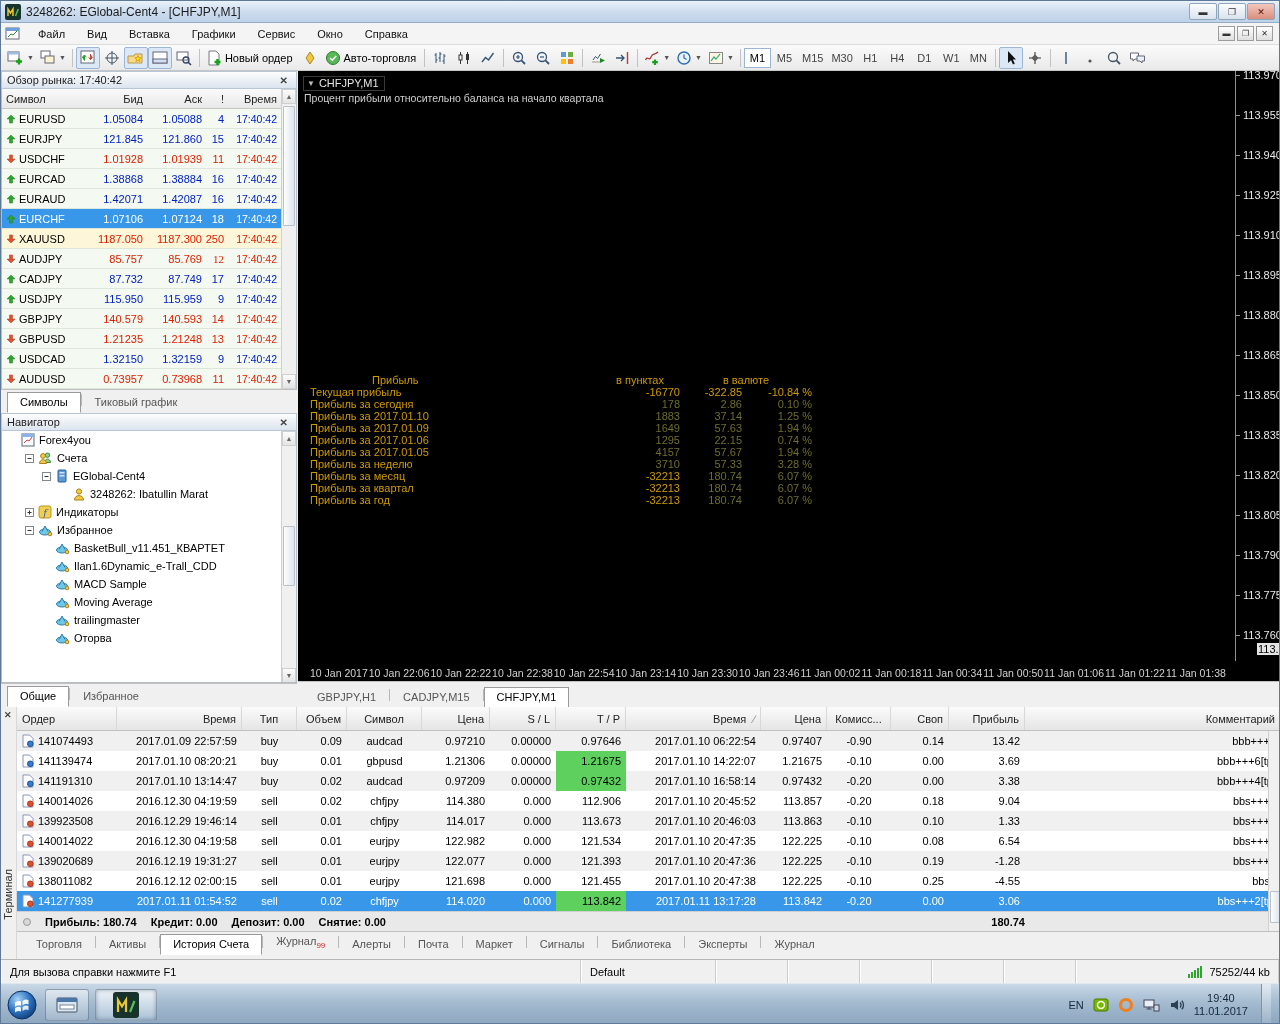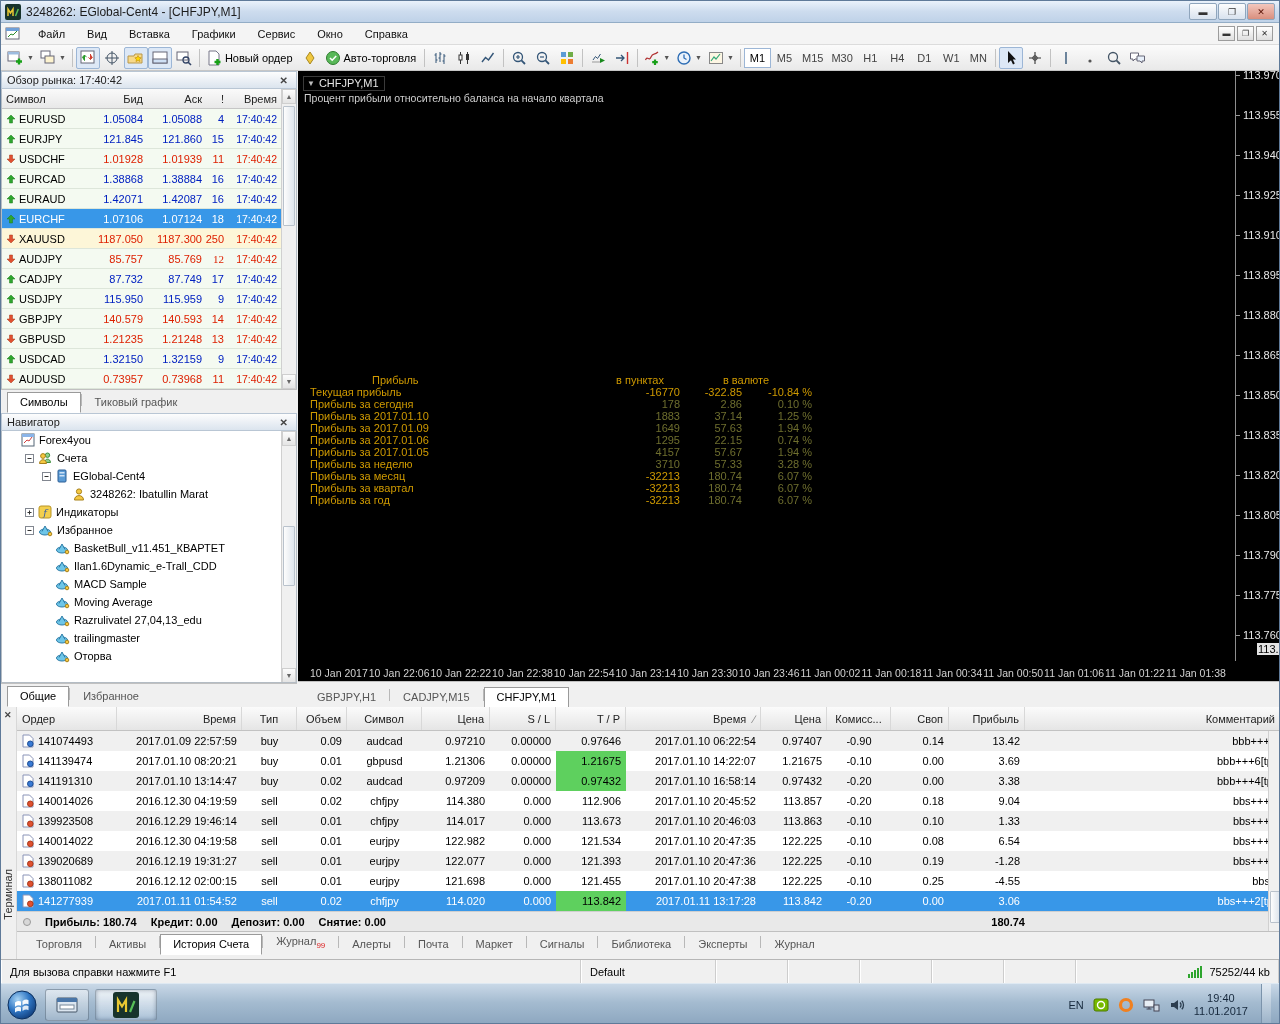--- a/index.html
+++ b/index.html
@@ -871,31 +871,20 @@
         </div>
         <div class="titem" style="padding-left: 40px;">
           <span style="width: 9px; display: inline-block;"></span>
           <span class="ico">
             <svg width="15" height="14">
               <ellipse cx="7" cy="9" rx="5.5" ry="3" fill="#6ec6e8" stroke="#2e7da8"></ellipse>
               <path d="M4 8.5L7 3l3 5.5" fill="#6ec6e8" stroke="#2e7da8"></path>
               <circle cx="12" cy="11" r="1.8" fill="#f5c842" stroke="#a8811a"></circle>
             </svg>
           </span>
-          <span>Razrulivatel 27,04,13_edu</span>
-        </div>
-        <div class="titem" style="padding-left: 40px;">
-          <span style="width: 9px; display: inline-block;"></span>
-          <span class="ico">
-            <svg width="15" height="14">
-              <ellipse cx="7" cy="9" rx="5.5" ry="3" fill="#6ec6e8" stroke="#2e7da8"></ellipse>
-              <path d="M4 8.5L7 3l3 5.5" fill="#6ec6e8" stroke="#2e7da8"></path>
-              <circle cx="12" cy="11" r="1.8" fill="#f5c842" stroke="#a8811a"></circle>
-            </svg>
-          </span>
           <span>trailingmaster</span>
         </div>
         <div class="titem" style="padding-left: 40px;">
           <span style="width: 9px; display: inline-block;"></span>
           <span class="ico">
             <svg width="15" height="14">
               <ellipse cx="7" cy="9" rx="5.5" ry="3" fill="#6ec6e8" stroke="#2e7da8"></ellipse>
               <path d="M4 8.5L7 3l3 5.5" fill="#6ec6e8" stroke="#2e7da8"></path>
               <circle cx="12" cy="11" r="1.8" fill="#f5c842" stroke="#a8811a"></circle>
             </svg>

